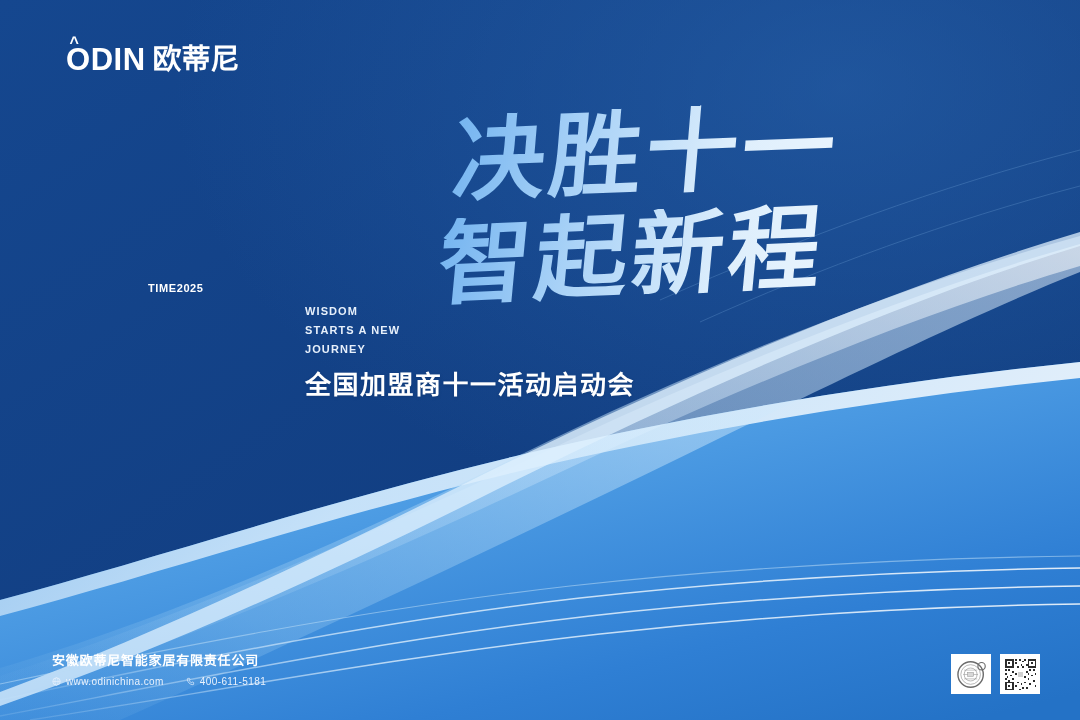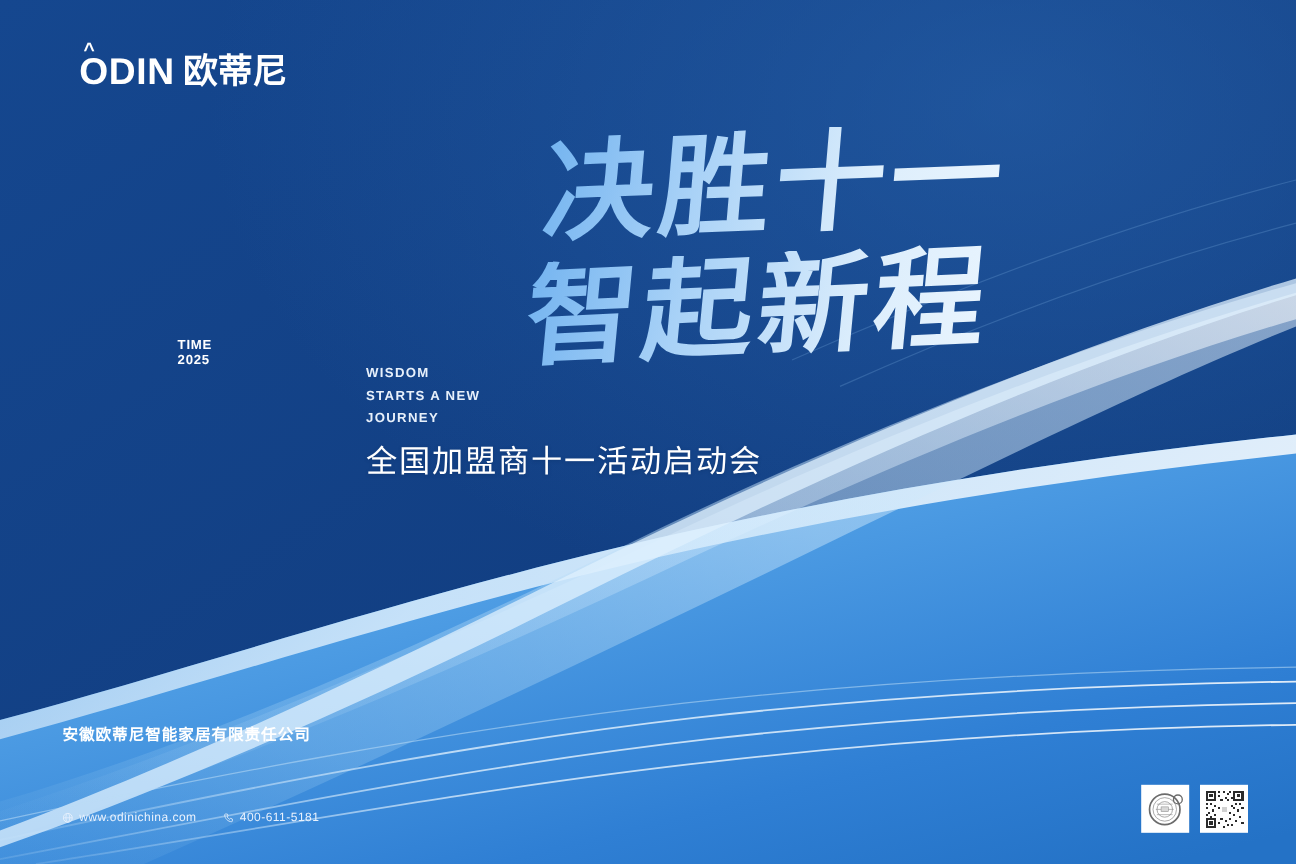--- a/index.html
+++ b/index.html
@@ -64,61 +64,61 @@
   }
   .calli-line.l1 { margin-left:14px; }
   .calli-line.l2 { margin-left:0px; margin-top:8px; transform:skewX(-8deg) rotate(-2.6deg); }
 
   
   .date-row {
     position:absolute; left:148px; top:277px;
     display:flex; align-items:flex-start; gap:7px; color:#ffffff;
   }
   .date-tag {
-    display:flex; flex-direction:column;
+    display:flex; flex-direction:row;
     font-size:11px; font-weight:bold; line-height:1.12;
     letter-spacing:.6px; padding-top:5px;
   }
   .date-main {
     font-size:31px; font-weight:bold; line-height:1;
     letter-spacing:.5px; white-space:nowrap;
   }
 
   
   .tagline {
     position:absolute; left:305px; top:302px;
     color:#e7f0fb; font-size:11px; font-weight:bold;
     line-height:19px; letter-spacing:1.1px;
   }
   .tagline span { display:block; }
 
   
   .subtitle {
     position:absolute; left:305px; top:369px;
-    color:#ffffff; font-size:26px; font-weight:normal;
+    color:#ffffff; font-size:26px; font-weight:bold;
     line-height:32px; letter-spacing:1.5px;
     font-family:"DejaVu Sans","Liberation Sans",sans-serif;
     text-shadow:0 1px 3px rgba(8,40,90,.35);
   }
   .subtitle span { display:block; }
 
   
   .footer {
     position:absolute; left:52px; bottom:33px; color:#ffffff;
   }
   .footer-company {
     font-size:13px; font-weight:bold; letter-spacing:.8px;
     line-height:1.4; margin-bottom:6px;
     font-family:"DejaVu Sans","Liberation Sans",sans-serif;
   }
   .footer-contact {
     display:flex; align-items:center; gap:22px;
     font-size:10px; letter-spacing:.4px; color:#eaf2fd;
   }
-  .contact-item { display:flex; align-items:center; gap:5px;margin-top:47px; }
+  .contact-item { display:flex; align-items:center; gap:5px; }
   .contact-item svg { display:block; }
 
   
   .badges {
     position:absolute; right:40px; bottom:26px;
     display:flex; gap:9px; align-items:flex-end;
   }
   .badge {
     width:40px; height:40px; background:#ffffff; padding:2px;
     display:flex; align-items:center; justify-content:center;

